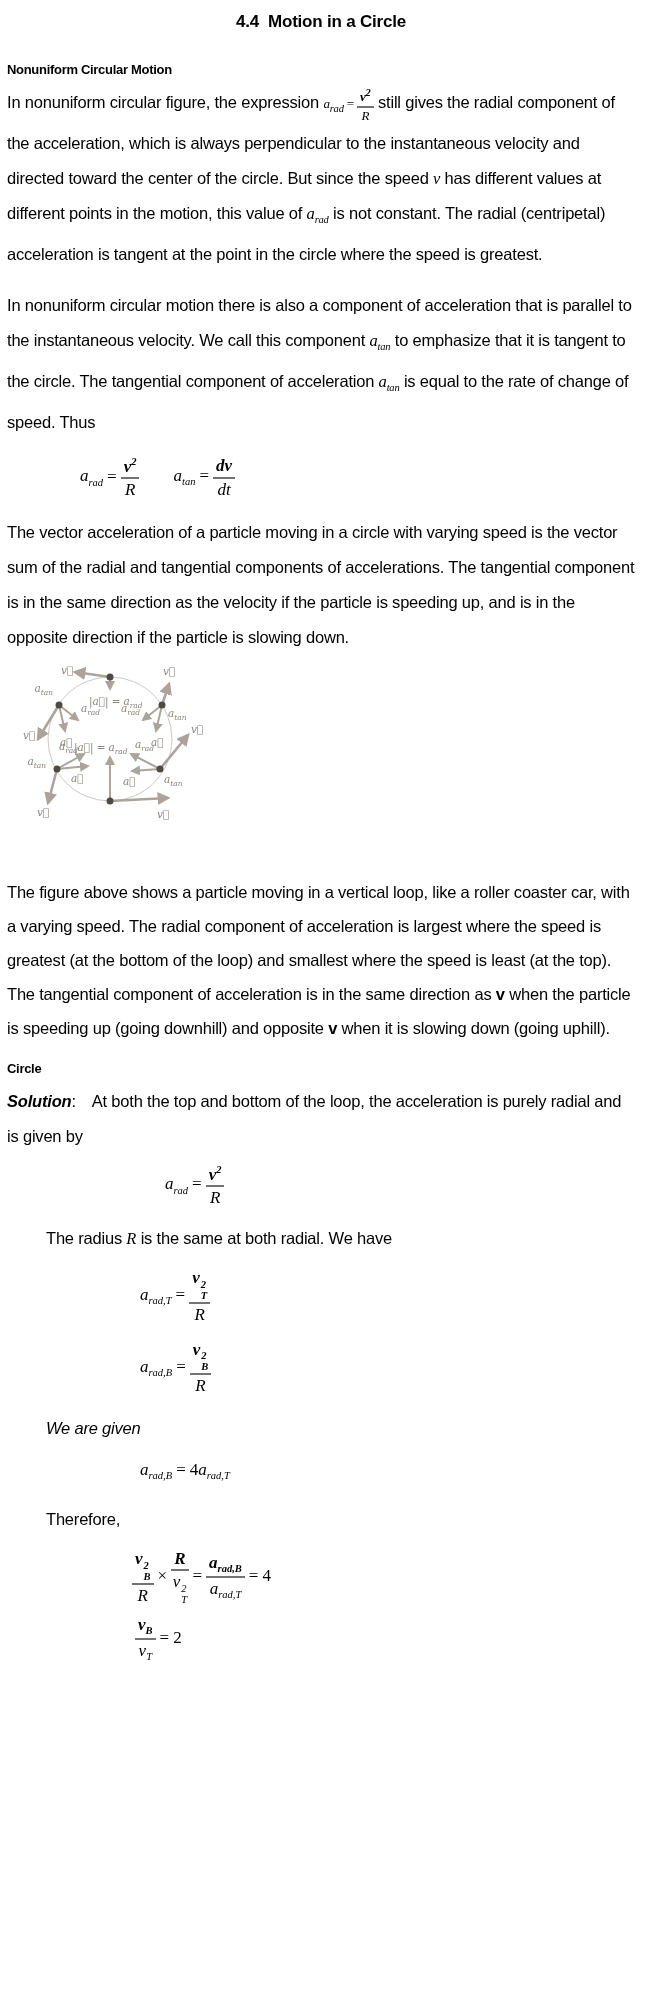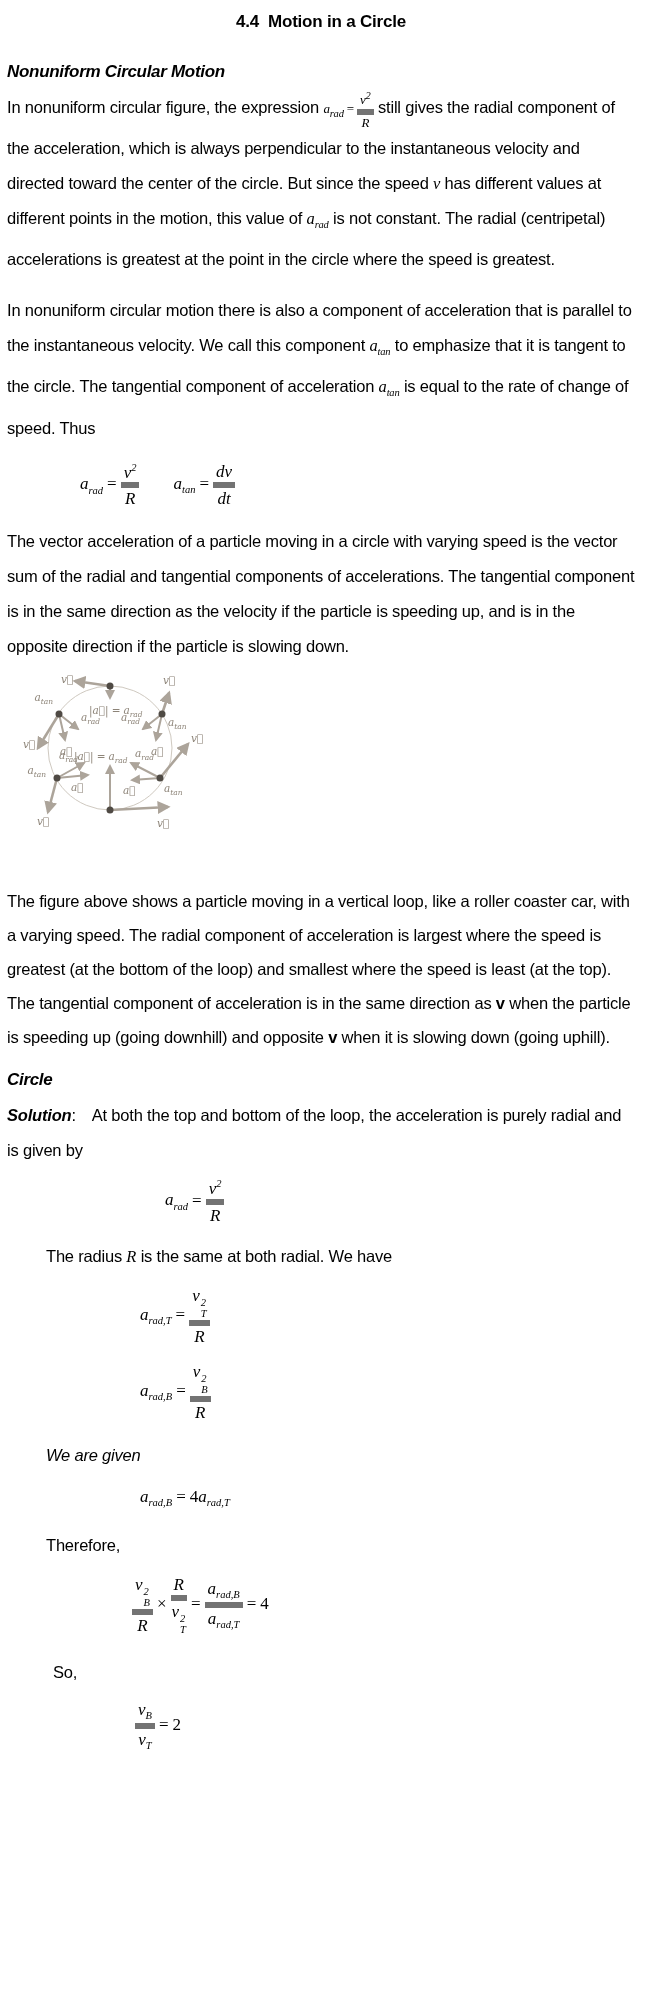--- a/index.html
+++ b/index.html
@@ -4,38 +4,38 @@
 <style>
   html,body { margin:0; padding:0; }
   body {
     width:645px; height:1996px; background:#ffffff; color:#000;
     font-family:"Liberation Sans","DejaVu Sans",sans-serif;
     font-size:16.5px; overflow:hidden;
   }
   .page { padding:8px 10px 0 7px; }
   p { margin:0; line-height:35px; letter-spacing:-0.2px; }
   .title { text-align:center; font-weight:bold; font-size:17px; margin:4px 0 0 0; letter-spacing:-0.2px; }
-  .h2 { font-weight:bold; font-size:17px; letter-spacing:-0.3px;font-style:italic; }
+  .h2 { font-weight:bold; font-size:13px; letter-spacing:-0.3px; }
   .h-nonuniform { margin-top:30px; }
   .p1 { margin-top:10px; }
   .p2 { margin-top:8px; }
   .p3 { margin-top:16px; }
   .p4 { margin-top:16px; }
   .p5 { margin-top:26px; line-height:34px; }
   .h-example { margin-top:16px; }
   .p6 { margin-top:6px; }
   .p7 { margin-top:8px; }
   .sol-colon { margin-right:16px; }
   
   .mi, .eq, .msub, .msup { font-family:"Liberation Serif","DejaVu Serif",serif; font-style:italic; }
   sub.msub { font-size:10.5px; }
   sup.msup { font-size:10.5px; }
   .up { font-style:normal; }
   .frac { display:inline-block; vertical-align:middle; text-align:center; line-height:1.12; }
-  .frac .num { display:block; border-bottom:6px solid #737373; padding:0 3px 1px 3px; }
+  .frac .num { display:block; border-bottom:2px solid #737373; padding:0 3px 1px 3px;font-weight:bold; }
   .frac .den { display:block; padding-top:1px; }
   .ifrac { font-size:13px; }
   .eq { font-size:17px; }
   .eqs { margin:0 4px; }
   .stk { display:inline-flex; flex-direction:column; align-items:flex-start; font-size:10.5px; line-height:1.05; vertical-align:-0.45em; margin-left:1px; }
   .eqrow { margin:16px 0 0 73px; display:flex; gap:34px; }
   .eq-center { margin:10px 0 0 158px; }
   .eq-ind { margin:12px 0 0 133px; }
   .eq-ind2 { margin:16px 0 0 133px; }
   .eq-given { margin:14px 0 0 133px; }
@@ -65,21 +65,21 @@
 
   <p class="p2">
     <span>In nonuniform circular figure, the expression</span>
     <span class="eq" style="font-size:13px"><span class="mi">a</span><sub class="msub">rad</sub>
       <span class="up">=</span>
       <span class="frac ifrac"><span class="num"><span class="mi">v</span><sup class="msup">2</sup></span><span class="den"><span class="mi">R</span></span></span></span>
     <span>still gives the radial component of the acceleration, which is always perpendicular to the instantaneous velocity and directed toward the center of the circle. But since the speed</span>
     <span class="mi">v</span>
     <span>has different values at different points in the motion, this value of</span>
     <span class="mi"><span>a</span><sub class="msub">rad</sub></span>
-    <span>is not constant. The radial (centripetal) accelerations is greatest at the point in the circle where the speed is greatest.</span>
+    <span>is not constant. The radial (centripetal) acceleration is tangent at the point in the circle where the speed is greatest.</span>
   </p>
 
   <p class="p3">
     <span>In nonuniform circular motion there is also a component of acceleration that is parallel to the instantaneous velocity. We call this component</span>
     <span class="mi"><span>a</span><sub class="msub">tan</sub></span>
     <span>to emphasize that it is tangent to the circle. The tangential component of acceleration</span>
     <span class="mi"><span>a</span><sub class="msub">tan</sub></span>
     <span>is equal to the rate of change of speed. Thus</span>
   </p>
 
@@ -189,17 +189,16 @@
   <p class="line-therefore"><span>Therefore,</span></p>
 
   <div class="eq eq-big"><span class="frac"><span class="num"><span class="mi">v</span><span class="stk">
             <span>2</span>
             <span>B</span>
           </span></span><span class="den"><span class="mi">R</span></span></span><span class="up eqs">×</span><span class="frac"><span class="num"><span class="mi">R</span></span><span class="den"><span class="mi">v</span><span class="stk">
             <span>2</span>
             <span>T</span>
           </span></span></span><span class="up eqs">=</span><span class="frac"><span class="num"><span class="mi">a</span><sub class="msub">rad,B</sub></span><span class="den"><span class="mi">a</span><sub class="msub">rad,T</sub></span></span><span class="up eqs">=</span><span class="up">4</span></div>
 
-  <p class="line-so"><span>So,</span></p>
 
   <div class="eq eq-final"><span class="frac"><span class="num"><span class="mi">v</span><sub class="msub">B</sub></span><span class="den"><span class="mi">v</span><sub class="msub">T</sub></span></span><span class="up eqs">=</span><span class="up">2</span></div>
 
 </div>
 
 </body></html>

